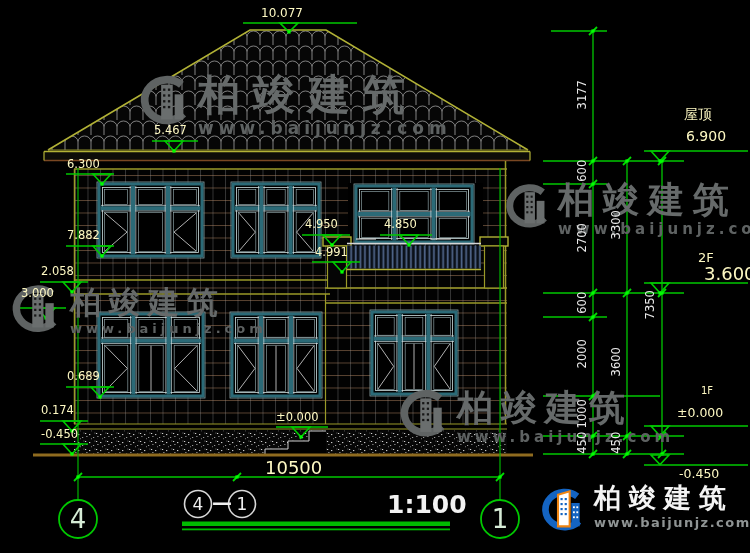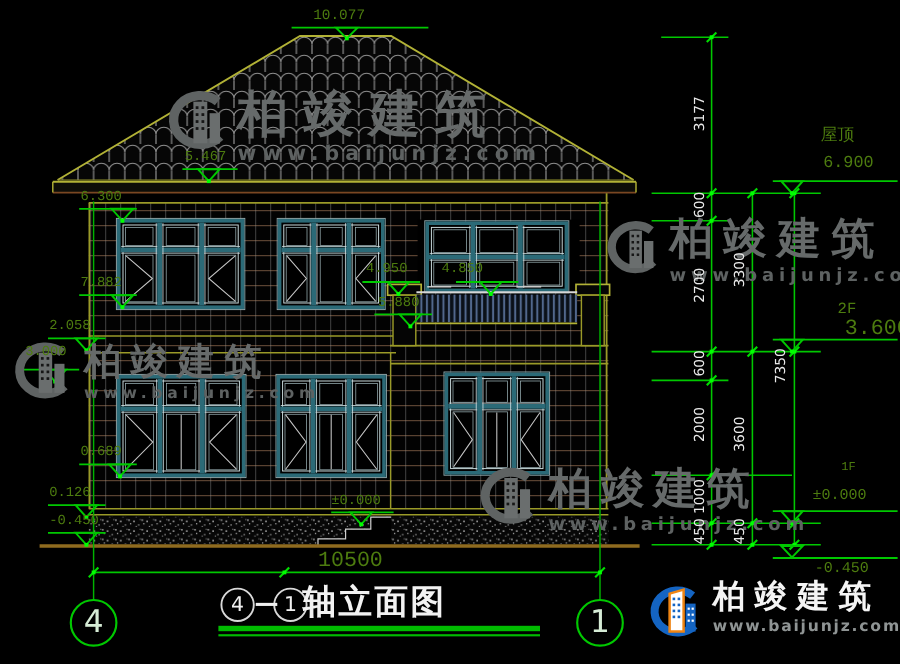--- a/index.html
+++ b/index.html
@@ -1,18 +1,18 @@
 <!DOCTYPE html>
 <html><head>
 <meta charset="utf-8">
 <style>
   html,body{margin:0;padding:0;background:#000;}
   #stage{position:relative;width:750px;height:553px;background:#000;overflow:hidden;
          font-family:"DejaVu Sans",sans-serif;}
-  .lbl{position:absolute;font-size:11.5px;color:#4d7c0f;white-space:nowrap;line-height:1;font-family:Liberation Mono, monospace;}
+  .lbl{position:absolute;font-size:11.5px;color:#fef9c3;white-space:nowrap;line-height:1;}
   .vlbl{position:absolute;width:64px;text-align:center;transform:rotate(-90deg);
         font-size:11.5px;color:#e9e9e9;line-height:1;}
   .wm{position:absolute;display:flex;align-items:flex-start;pointer-events:none;}
   .wm .tx{display:flex;flex-direction:column;}
   .wm .brand{font-weight:bold;color:#666a6a;line-height:1;}
   .wm .url{font-weight:bold;color:#5e6262;line-height:1;margin-top:4px;}
   .wm1 .brand{font-size:42px;letter-spacing:13px;}  .wm1 .url{font-size:17px;letter-spacing:5px;}
   .wm2 .brand{font-size:36px;letter-spacing:9px;}   .wm2 .url{font-size:15px;letter-spacing:4px;}
   .wm3 .brand{font-size:31px;letter-spacing:8px;}   .wm3 .url{font-size:13px;letter-spacing:4px;}
   .wm4 .brand{font-size:36px;letter-spacing:8px;}   .wm4 .url{font-size:15px;letter-spacing:4px;}
@@ -400,25 +400,25 @@
   </div>
 </div>
 
 <span class="lbl" style="left:261px;top:7px;font-size:12px">10.077</span>
 <span class="lbl" style="left:154px;top:125px">5.467</span>
 <span class="lbl" style="left:67px;top:159px">6.300</span>
 <span class="lbl" style="left:67px;top:230px">7.882</span>
 <span class="lbl" style="left:41px;top:266px">2.058</span>
 <span class="lbl" style="left:21px;top:288px">3.000</span>
 <span class="lbl" style="left:67px;top:371px">0.689</span>
-<span class="lbl" style="left:41px;top:405px">0.126</span>
+<span class="lbl" style="left:41px;top:405px">0.174</span>
 <span class="lbl" style="left:41px;top:429px">-0.450</span>
 <span class="lbl" style="left:305px;top:219px">4.950</span>
-<span class="lbl" style="left:368px;top:219px">4.850</span>
-<span class="lbl" style="left:315px;top:247px">5.880</span>
+<span class="lbl" style="left:384px;top:219px">4.850</span>
+<span class="lbl" style="left:315px;top:247px">4.991</span>
 <span class="lbl" style="left:276px;top:412px">±0.000</span>
 <span class="lbl" style="left:684px;top:107px;font-size:14px">屋顶</span>
 <span class="lbl" style="left:686px;top:129px;font-size:14px">6.900</span>
 <span class="lbl" style="left:698px;top:251px;font-size:13px">2F</span>
 <span class="lbl" style="left:704px;top:265px;font-size:18px">3.600</span>
 <span class="lbl" style="left:701px;top:386px;font-size:10px">1F</span>
 <span class="lbl" style="left:677px;top:407px;font-size:12.5px">±0.000</span>
 <span class="lbl" style="left:679px;top:468px;font-size:12.5px">-0.450</span>
 <span class="lbl" style="left:265px;top:459px;font-size:18px">10500</span>
 
@@ -432,21 +432,21 @@
 <span class="vlbl" style="left:585px;top:219px">3300</span>
 <span class="vlbl" style="left:585px;top:356px">3600</span>
 <span class="vlbl" style="left:585px;top:437px">450</span>
 <span class="vlbl" style="left:619px;top:299px">7350</span>
 
 <span class="axisnum" style="left:58px;top:506px">4</span>
 <span class="axisnum" style="left:480px;top:506px">1</span>
 <span class="tcirc" style="left:183px;top:496px">4</span>
 <span class="tcirc" style="left:227px;top:496px">1</span>
 <span id="tsep">—</span>
-<span id="ttl">轴立面图</span>
+<span id="tscale">1:100</span>
 
 <div id="logo">
   <svg width="50" height="58">
         <use href="#logo-icon"></use>
       </svg>
   <div class="tx">
     <span class="brand">柏竣建筑</span>
     <span class="url">www.baijunjz.com</span>
   </div>
 </div>

